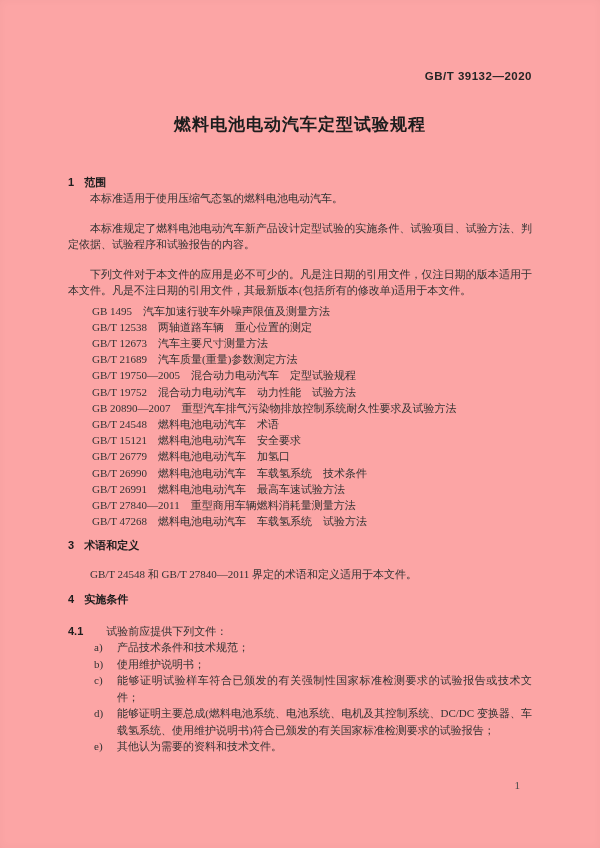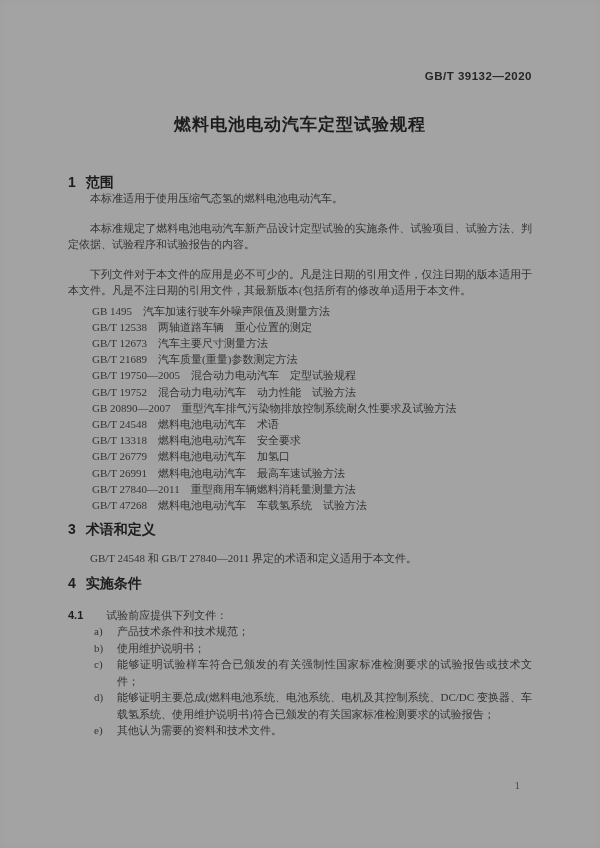--- a/index.html
+++ b/index.html
@@ -5,21 +5,21 @@
   html, body {
     margin: 0;
     padding: 0;
     background: #ffffff;
   }
   .page {
     position: relative;
     width: 600px;
     height: 848px;
     margin: 0 auto;
-    background: #a3a3a3;
+    background: #fca5a5;
     box-sizing: border-box;
     padding: 70px 68px 0 68px;
     font-family: "Liberation Serif", "DejaVu Serif", serif;
     font-size: 11px;
     line-height: 16.5px;
     color: #333333;
     box-shadow: inset 0 0 8px rgba(0,0,0,0.03);
     overflow: hidden;
   }
   .header-code {
@@ -38,21 +38,21 @@
     font-weight: 700;
     font-size: 17px;
     letter-spacing: 1px;
     color: #1d1d1d;
     line-height: 24px;
   }
   .sec-heading {
     margin: 9px 0 0 0;
     font-family: "Liberation Sans", "DejaVu Sans", sans-serif;
     font-weight: 700;
-    font-size: 14px;
+    font-size: 11px;
     color: #1d1d1d;
     line-height: 15px;
   }
   .sec-heading.first {
     margin-top: 37px;
   }
   .sec-num {
     display: inline-block;
     margin-right: 10px;
   }
@@ -124,22 +124,23 @@
   <p class="body-para">下列文件对于本文件的应用是必不可少的。凡是注日期的引用文件，仅注日期的版本适用于本文件。凡是不注日期的引用文件，其最新版本(包括所有的修改单)适用于本文件。</p>
   <ul class="ref-list">
     <li>GB 1495　汽车加速行驶车外噪声限值及测量方法</li>
     <li>GB/T 12538　两轴道路车辆　重心位置的测定</li>
     <li>GB/T 12673　汽车主要尺寸测量方法</li>
     <li>GB/T 21689　汽车质量(重量)参数测定方法</li>
     <li>GB/T 19750—2005　混合动力电动汽车　定型试验规程</li>
     <li>GB/T 19752　混合动力电动汽车　动力性能　试验方法</li>
     <li>GB 20890—2007　重型汽车排气污染物排放控制系统耐久性要求及试验方法</li>
     <li>GB/T 24548　燃料电池电动汽车　术语</li>
-    <li>GB/T 13318　燃料电池电动汽车　安全要求</li>
+    <li>GB/T 15121　燃料电池电动汽车　安全要求</li>
     <li>GB/T 26779　燃料电池电动汽车　加氢口</li>
+    <li>GB/T 26990　燃料电池电动汽车　车载氢系统　技术条件</li>
     <li>GB/T 26991　燃料电池电动汽车　最高车速试验方法</li>
     <li>GB/T 27840—2011　重型商用车辆燃料消耗量测量方法</li>
     <li>GB/T 47268　燃料电池电动汽车　车载氢系统　试验方法</li>
   </ul>
 
   <div class="sec-heading">
     <span class="sec-num">3</span><span>术语和定义</span>
   </div>
   <p class="body-para">GB/T 24548 和 GB/T 27840—2011 界定的术语和定义适用于本文件。</p>
 

